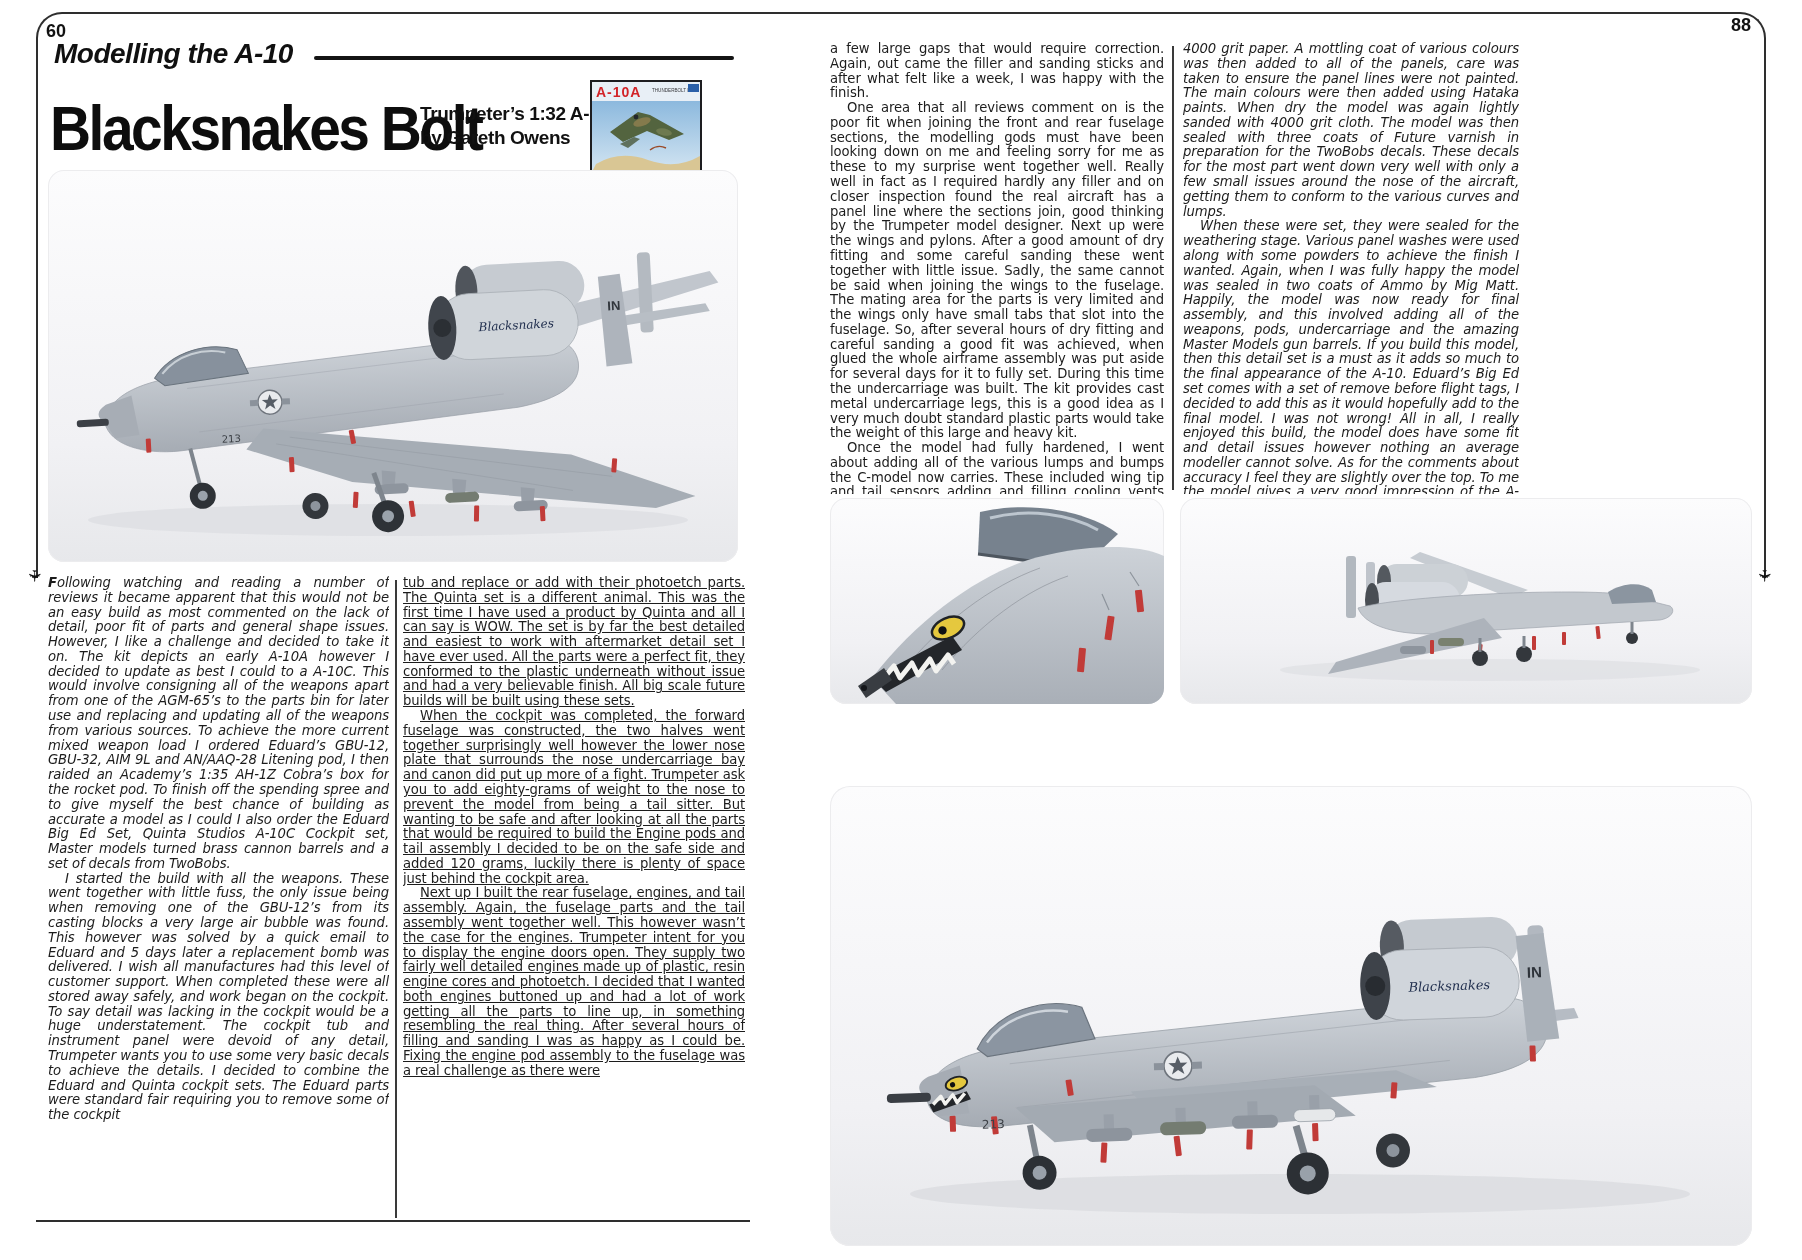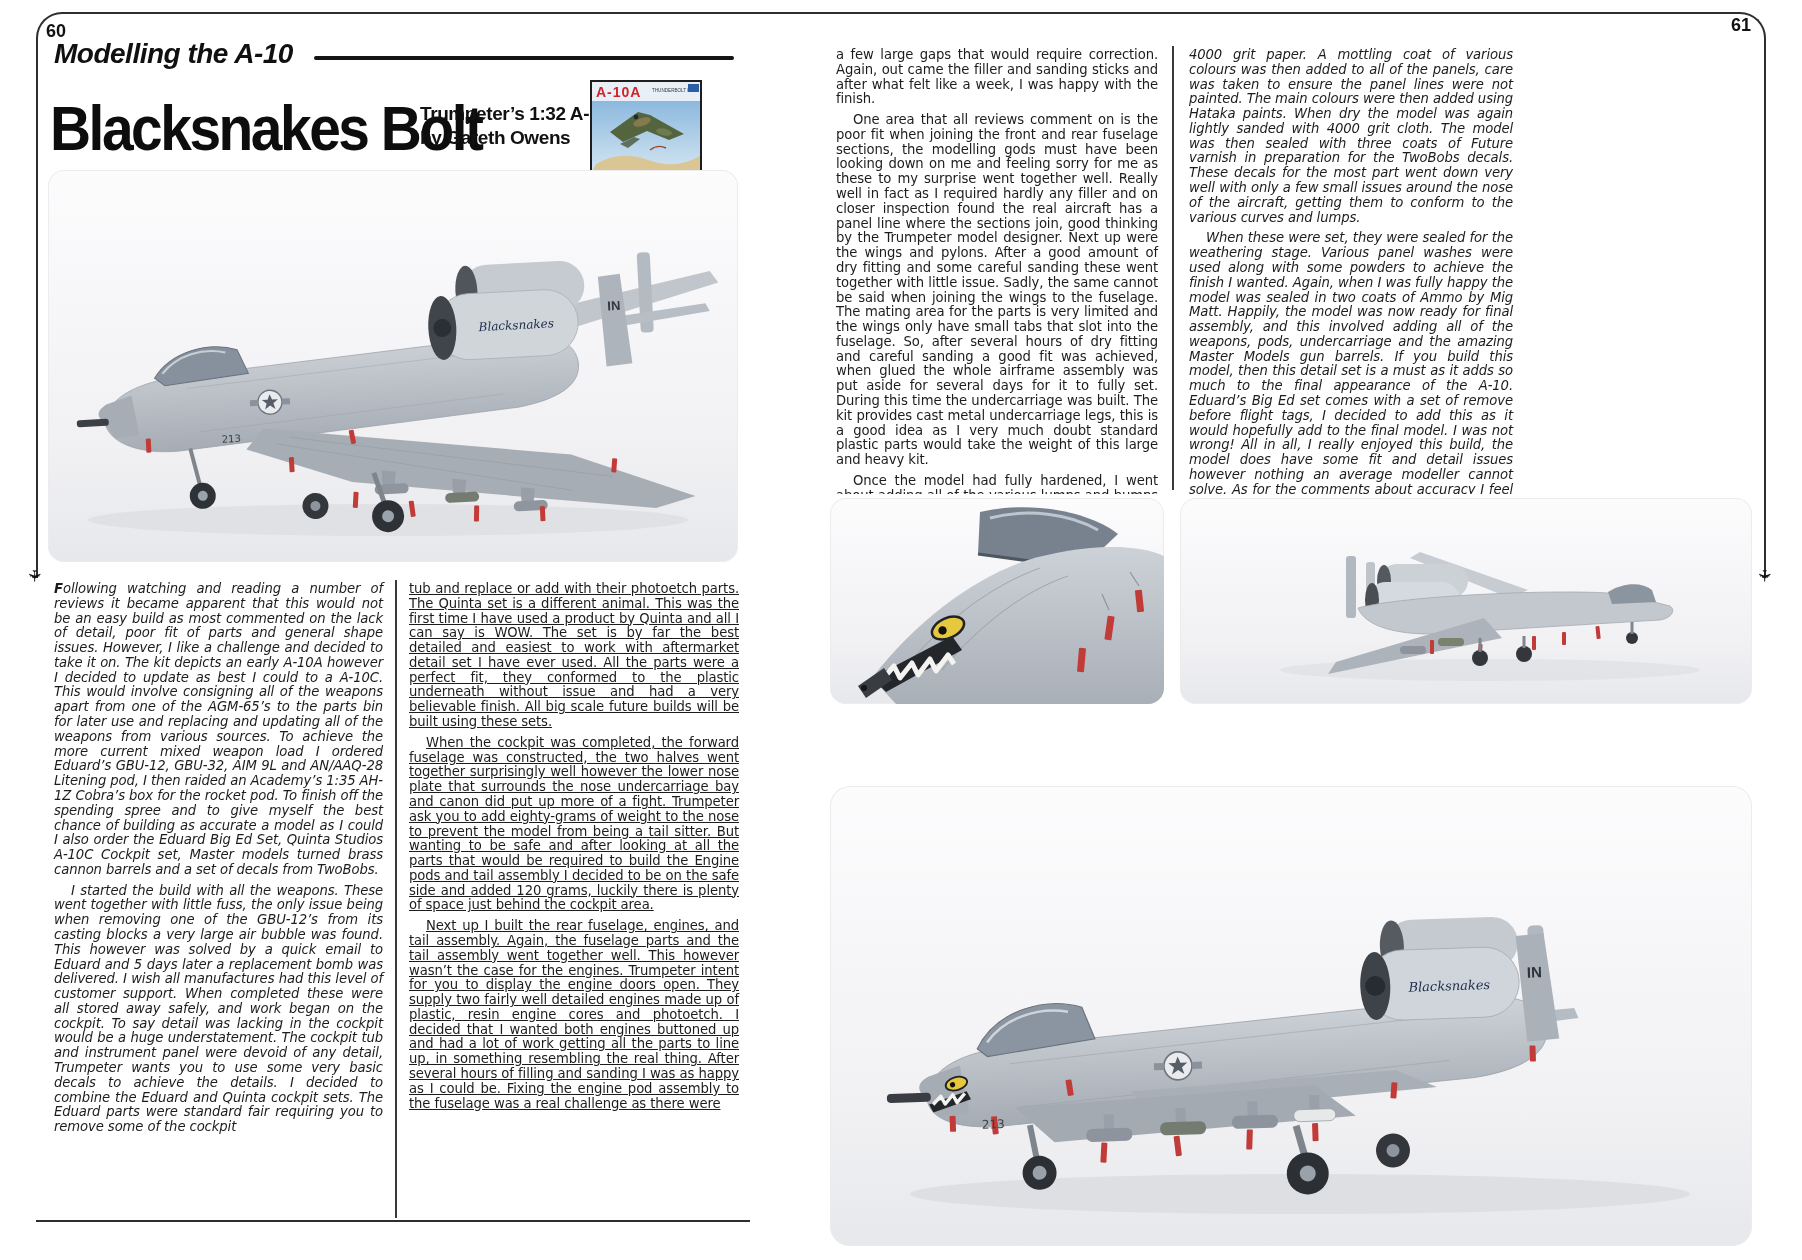--- a/index.html
+++ b/index.html
@@ -32,41 +32,41 @@
   .photo svg { display:block; width:100%; height:100%; }
   .photo-main  { left:48px;  top:170px; width:690px; height:392px; }
   .photo-nose  { left:830px; top:498px; width:334px; height:206px; }
   .photo-rear  { left:1180px;top:498px; width:572px; height:206px; }
   .photo-side  { left:830px; top:786px; width:922px; height:460px; border-radius:20px; }
   .boxart { left:590px; top:80px; width:112px; height:94px; }
 
   
   .col { font-size:13.2px; line-height:1.12; text-align:justify; color:#1c1c1c;
          letter-spacing:-0.1px; overflow:hidden; }
-  .col p { margin:6px; }
+  .col p { margin:0; }
   .col p.ind { text-indent:17px; }
   .col p.lead::first-letter { font-weight:bold; }
   .col-60-1 { left:48px;  top:576px; width:341px; height:648px;font-style:italic; }
   .col-60-2 { left:403px; top:576px; width:342px; height:648px;text-decoration:underline; }
   .col-61-1 { left:830px; top:42px;  width:334px; height:452px; }
   .col-61-2 { left:1183px;top:42px;  width:336px; height:452px;font-style:italic; }
   .vrule-60 { left:395px; top:580px; width:1.5px; height:638px; background:#3a3a3a; }
   .vrule-61 { left:1172px;top:46px;  width:1.5px; height:444px; background:#3a3a3a; }
 </style>
 </head>
 <body>
 
 <div id="spread">
 
   <div class="abs frame"></div>
   <div class="abs ornament" style="left:27px; top:568px;">✈</div>
   <div class="abs ornament" style="left:1757px; top:568px;">✈</div>
 
   <div class="abs pagenum" style="left:46px; top:21px;">60</div>
-  <div class="abs pagenum" style="left:1731px; top:15px;">61</div>
+  <div class="abs pagenum" style="left:1731px; top:15px;">88</div>
 
   <div class="abs series-title">Modelling the A-10</div>
   <div class="abs series-rule"></div>
   <div class="abs article-title">Blacksnakes Bolt</div>
   <div class="abs subtitle">
     <div>Trumpeter’s 1:32 A-10A</div>
     <div>by Gareth Owens</div>
   </div>
 
   <div class="abs boxart">

